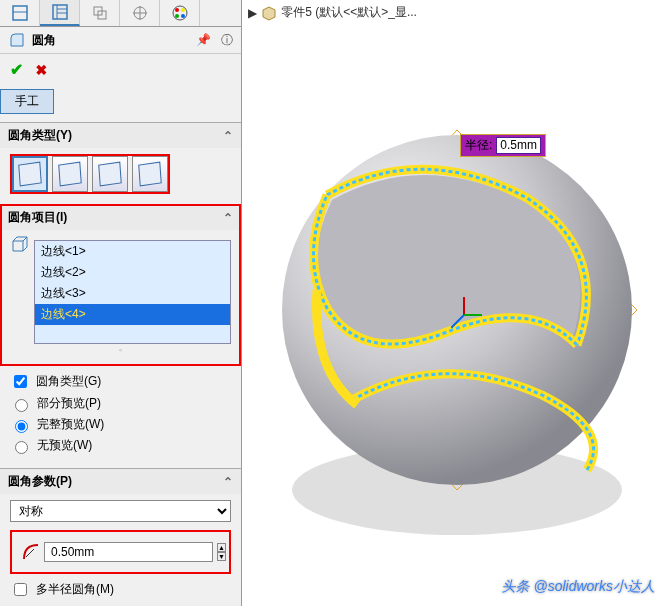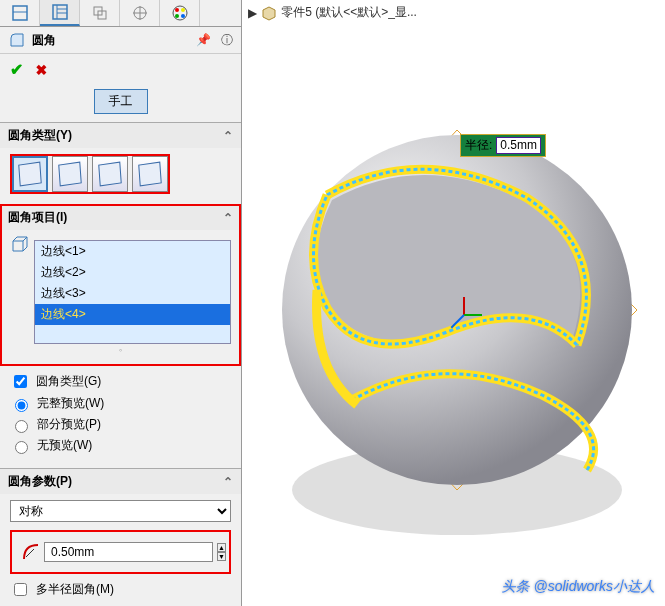--- a/index.html
+++ b/index.html
@@ -7,21 +7,21 @@
 .panel { width: 242px; height: 100%; background: #f0f0f0; border-right: 1px solid #999; display: flex; flex-direction: column; }
 .top-tabs { display: flex; border-bottom: 1px solid #999; background: #f0f0f0; }
 .top-tab { width: 40px; height: 26px; display: flex; align-items: center; justify-content: center; border-right: 1px solid #ccc; cursor: pointer; }
 .top-tab.active { background: #e8e8e8; border-bottom: 2px solid #3a7bb8; }
 .header { display: flex; align-items: center; padding: 4px 8px; border-bottom: 1px solid #ccc; }
 .header-title { flex: 1; font-weight: bold; margin-left: 6px; }
 .header-icons span { margin-left: 6px; cursor: pointer; color: #555; }
 .action-row { display: flex; align-items: center; padding: 6px 10px; gap: 12px; }
 .check-ok { color: #0a0; font-size: 16px; font-weight: bold; }
 .check-x { color: #c00; font-size: 14px; font-weight: bold; }
-.mode-row { display: flex; justify-content: center; gap: 0; padding: 4px 0 8px; }
+.mode-row { display: flex; justify-content: space-between; gap: 0; padding: 4px 0 8px; }
 .mode-btn { padding: 3px 14px; border: 1px solid #888; background: #f0f0f0; cursor: pointer; font-size: 12px; }
 .mode-btn.active { background: #d0e0f0; border-color: #3a7bb8; }
 .section { border-top: 1px solid #aaa; }
 .section-head { display: flex; align-items: center; justify-content: space-between; padding: 4px 8px; font-weight: bold; background: #eaeaea; cursor: pointer; }
 .section-body { padding: 6px 10px 10px; }
 .redbox { outline: 2px solid #e00; outline-offset: -2px; }
 .type-icons { display: flex; gap: 4px; padding: 2px; }
 .type-icon { width: 36px; height: 36px; border: 1px solid #888; background: linear-gradient(#fff,#dde); cursor: pointer; display: flex; align-items: center; justify-content: center; }
 .type-icon.sel { border: 2px solid #3a7bb8; background: #d8e8f8; }
 .cube { width: 22px; height: 22px; background: #e8eef8; border: 1px solid #3a6ba8; transform: skewY(-8deg) skewX(4deg); }
@@ -30,21 +30,21 @@
 .list-item.sel { background: #1a6fe0; color: #fde047; }
 .opt { display: flex; align-items: center; gap: 6px; margin: 4px 0; }
 .dropdown { width: 100%; padding: 2px 4px; border: 1px solid #888; background: #fff; }
 .spin-row { display: flex; align-items: center; gap: 4px; }
 .spin-input { flex: 1; padding: 2px 6px; border: 1px solid #888; background: #fff; }
 .spinner { width: 16px; display: flex; flex-direction: column; }
 .spinner div { height: 9px; border: 1px solid #888; background: #eee; font-size: 7px; text-align: center; line-height: 7px; cursor: pointer; }
 .lbl { margin: 6px 0 2px; }
 .viewport { flex: 1; position: relative; background: #fff; overflow: hidden; }
 .breadcrumb { position: absolute; top: 4px; left: 6px; display: flex; align-items: center; gap: 4px; font-size: 12px; color: #333; }
-.callout { position: absolute; top: 134px; left: 218px; background: #15803d; border: 1px solid #cca830; padding: 2px 4px; display: flex; gap: 4px; font-size: 12px; }
+.callout { position: absolute; top: 134px; left: 218px; background: #a21caf; border: 1px solid #cca830; padding: 2px 4px; display: flex; gap: 4px; font-size: 12px; }
 .triad { position: absolute; top: 294px; left: 202px; width: 40px; height: 40px; }
 .triad .ax { position: absolute; left: 20px; top: 20px; width: 18px; height: 2px; transform-origin: left center; }
 .watermark { position: absolute; bottom: 10px; right: 10px; color: #3b82f6; font-size: 14px; text-shadow: 0 0 3px rgba(0,0,0,.5); font-style: italic; }
 .collapse-caret { color: #666; }
 .panel-icon svg { display: block; }
 .scroll-hint { text-align:center; color:#999; font-size:9px; padding:1px 0; }
 </style>
 </head>
 <body>
 
@@ -169,26 +169,26 @@
       <div class="scroll-hint">◦</div>
     </div>
   </div>
 
   <div class="section-body" style="padding-top:2px">
     <div class="opt">
       <input type="checkbox" checked="" style="">
       <span>圆角类型(G)</span>
     </div>
     <div class="opt">
+      <input type="radio" name="pv" style="">
+      <span>部分预览(P)</span>
+    </div>
+    <div class="opt">
       <input type="radio" name="pv" checked="" style="">
       <span>完整预览(W)</span>
-    </div>
-    <div class="opt">
-      <input type="radio" name="pv" style="">
-      <span>部分预览(P)</span>
     </div>
     <div class="opt">
       <input type="radio" name="pv" style="">
       <span>无预览(W)</span>
     </div>
   </div>
 
   <div class="section">
     <div class="section-head">
       <span>圆角参数(P)</span>

